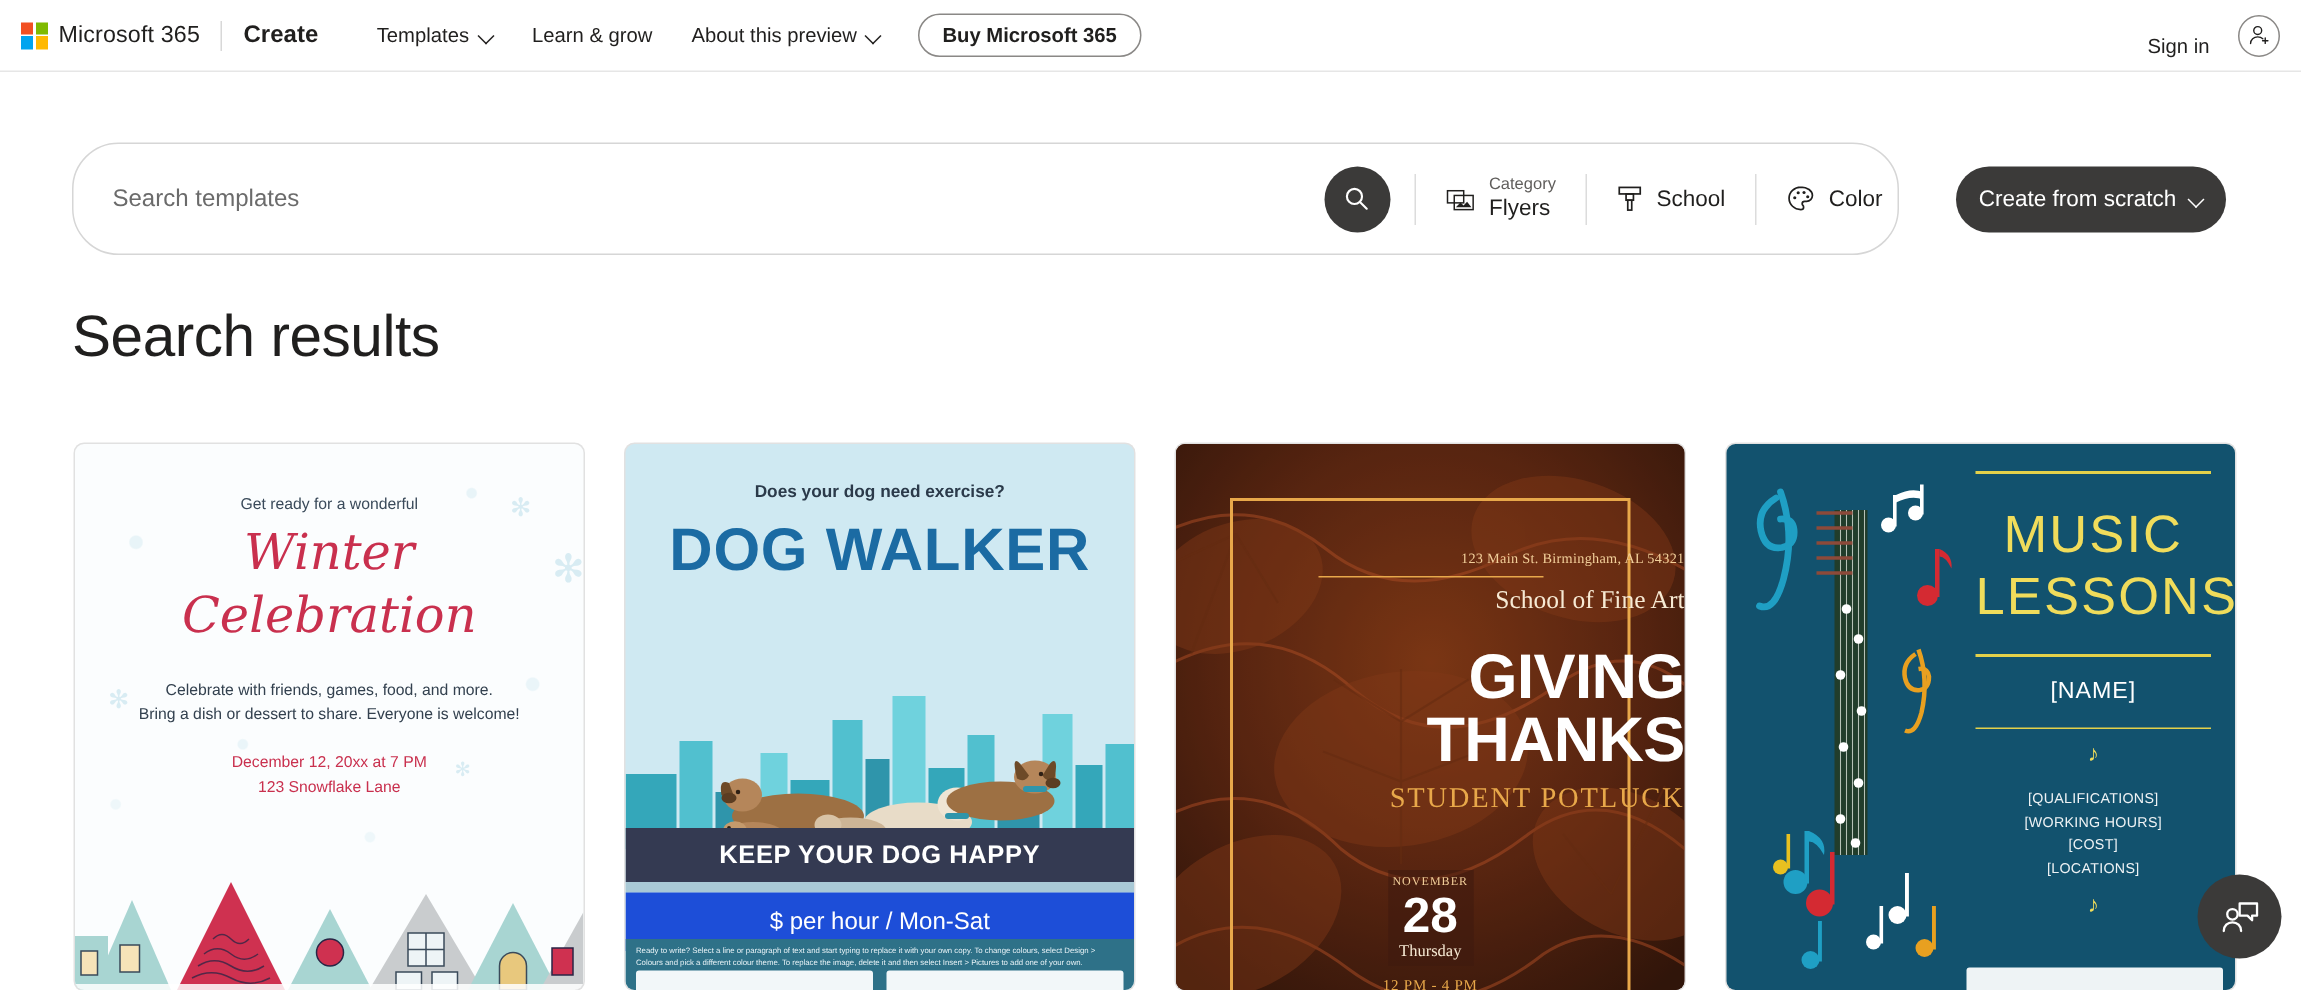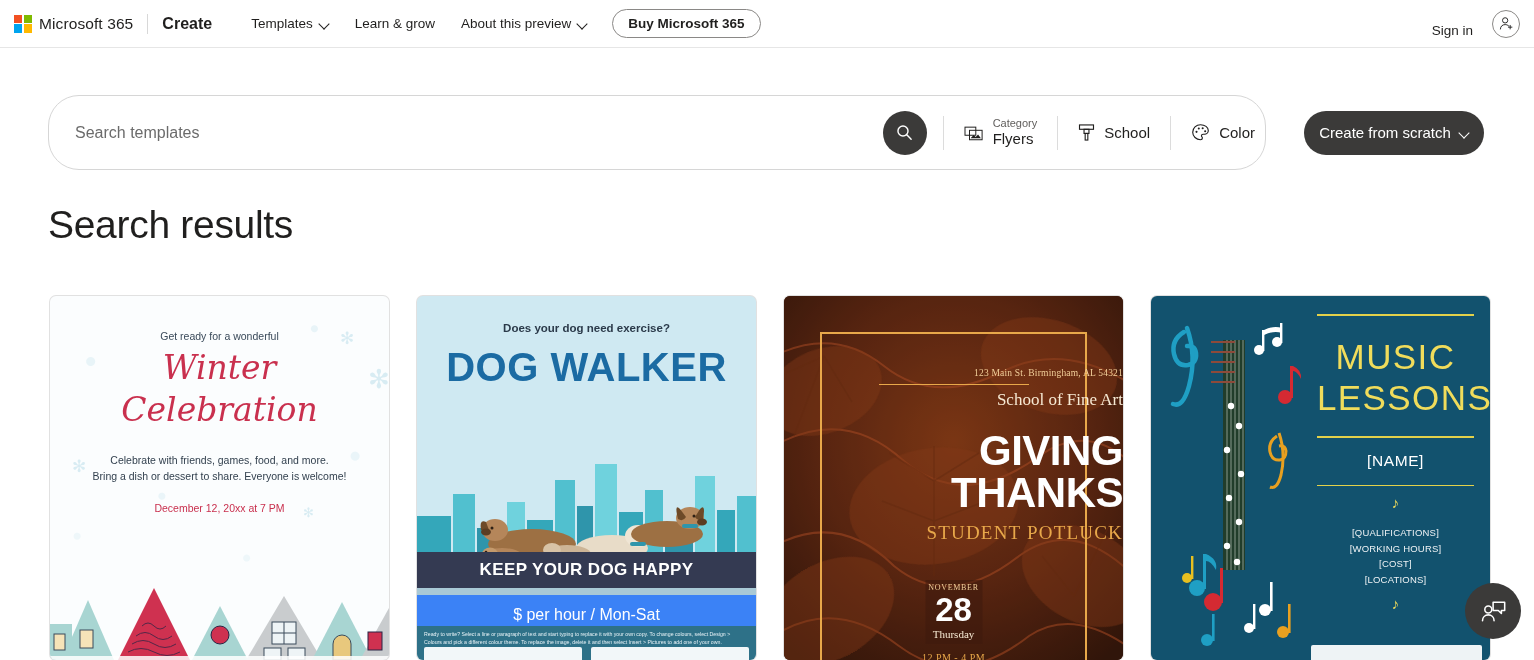--- a/index.html
+++ b/index.html
@@ -128,21 +128,21 @@
   }
   .skyline { position:absolute; left:0; right:0; top:150px; height:120px; }
   .dogs { position:absolute; left:50%; transform:translateX(-50%); top:196px; }
   .c2-band {
     position:absolute; left:0; right:0; top:256px; height:36px; background:#343a52;
     display:flex; align-items:center; justify-content:center;
   }
   .c2-band span { color:#fff; font-weight:bold; font-size:17px; letter-spacing:.4px; }
   .c2-gap { position:absolute; left:0; right:0; top:292px; height:7px; background:#a9c9d6; }
   .c2-rate {
-    position:absolute; left:0; right:0; top:299px; height:39px; background:#3b82f6;
+    position:absolute; left:0; right:0; top:299px; height:39px; background:#1d4ed8;
     display:flex; align-items:center; justify-content:center;
   }
   .c2-rate span { color:#fff; font-size:16px; }
   .c2-para {
     position:absolute; left:0; right:0; top:330px; bottom:0; background:#2e7188;
     color:#e8f3f7; font-size:5.2px; line-height:1.55; padding:4px 7px 0;
   }
   .c2-boxes { position:absolute; left:7px; right:7px; bottom:0; height:13px; display:flex; gap:9px; }
   .c2-box { flex:1; background:#f2f7f9; border-radius:2px 2px 0 0; }
 
@@ -320,20 +320,21 @@
       <div class="c1-title">
         <div>Winter</div>
         <div>Celebration</div>
       </div>
       <div class="c1-body">
         <div>Celebrate with friends, games, food, and more.</div>
         <div>Bring a dish or dessert to share. Everyone is welcome!</div>
       </div>
       <div class="c1-date">
         <div>December 12, 20xx at 7 PM</div>
+        <div>123 Snowflake Lane</div>
       </div>
     </div>
 
     <svg class="houses" viewBox="0 0 339 82" preserveAspectRatio="none">
       <polygon points="12,82 38,22 64,82" fill="#a8d5d2"></polygon>
       <rect x="30" y="52" width="13" height="18" fill="#f6e3b8" stroke="#3a4a5a" stroke-width="1"></rect>
       <polygon points="68,82 104,10 140,82" fill="#cf3150"></polygon>
       <g stroke="#2a2545" stroke-width="1" fill="none" opacity=".75">
         <path d="M86,58 q9,-7 18,0 q9,7 18,0"></path>
           <path d="M82,66 q11,-7 22,0 q11,7 22,0"></path>

